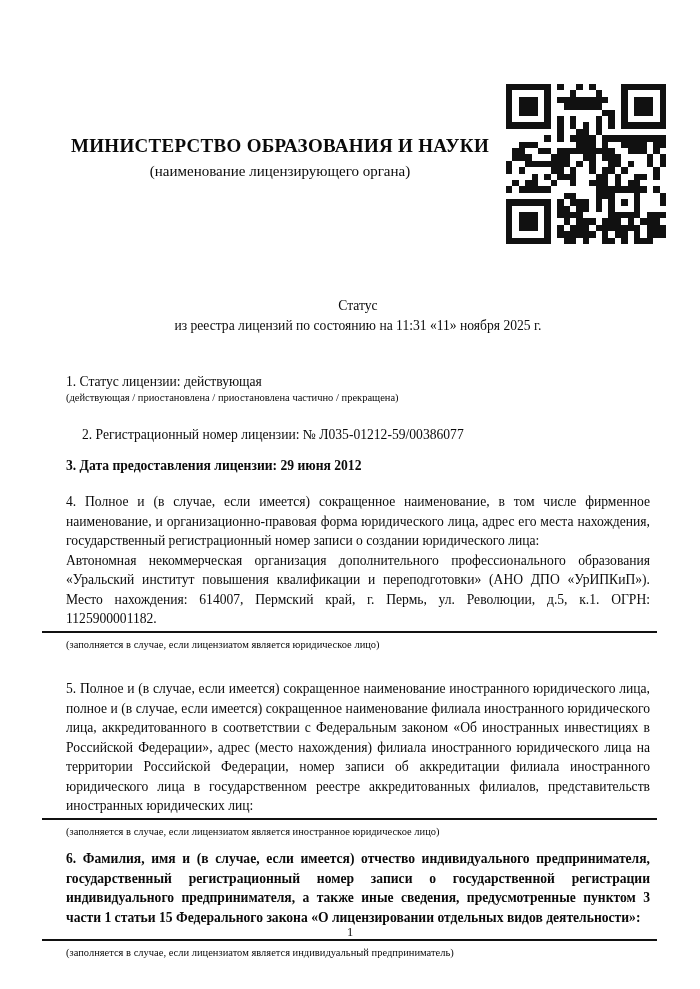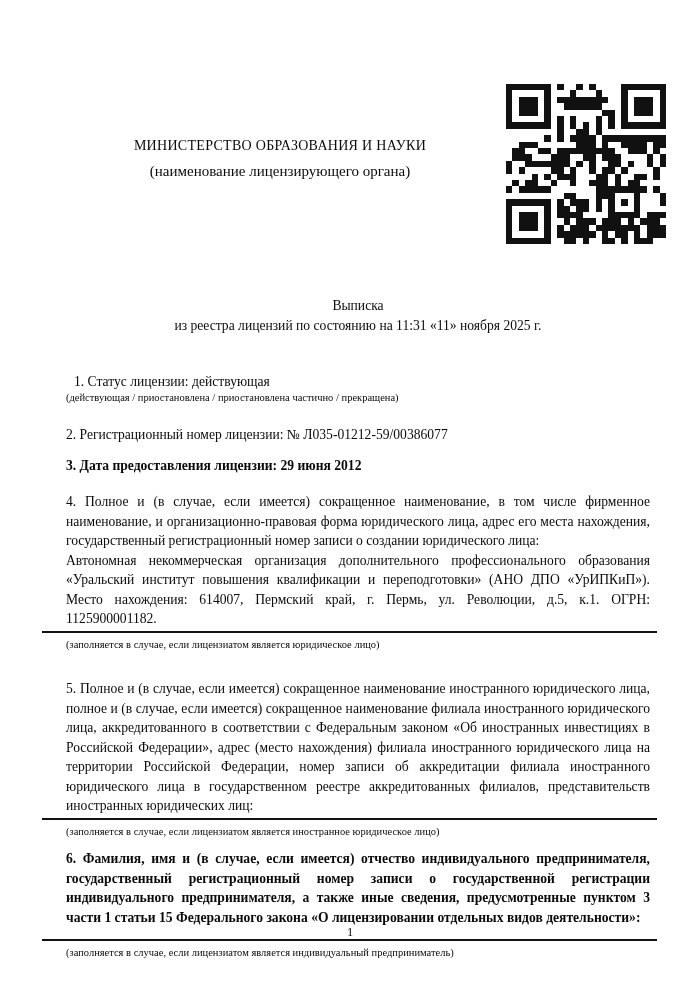--- a/index.html
+++ b/index.html
@@ -14,22 +14,22 @@
   .page { position: absolute; inset: 0; }
 
   
   .header-block {
     position: absolute;
     top: 132px; left: 0;
     width: 560px;
     text-align: center;
   }
   .ministry {
-    font-weight: normal;
-    font-size: 14px;
+    font-weight: bold;
+    font-size: 19px;
     line-height: 27px;
     letter-spacing: 0.3px;
   }
   .header-caption {
     font-size: 15px;
     line-height: 13px;
     margin-top: 6px;
   }
 
   
@@ -54,22 +54,22 @@
     font-size: 10.5px;
     line-height: 13.5px;
     text-align: left;
   }
   .rule {
     border: 0;
     border-top: 2px solid #111;
     margin: 2px -7px 0 -24px;
     height: 0;
   }
-  .mt37 { margin-top: 37px; margin-left: 8px; }
-  .mt21 { margin-top: 21px; }
+  .mt37 { margin-top: 37px; }
+  .mt21 { margin-top: 21px; margin-left: 16px; }
   .mt17 { margin-top: 33px; }
   .mt12 { margin-top: 28px; }
   .mt11 { margin-top: 11px; font-weight: bold; }
   .mt9  { margin-top: 17px; }
   .mt3  { margin-top: 5px; }
   .rule-gap { margin-top: 12px; }
   .capm { margin-top: -1px; }
 
   .pagenum {
     position: absolute;
@@ -428,21 +428,21 @@
         <rect x="18" y="24" width="1" height="1"></rect>
         <rect x="20" y="24" width="1" height="1"></rect>
         <rect x="21" y="24" width="1" height="1"></rect>
         <rect x="22" y="24" width="1" height="1"></rect>
       </g>
     </svg>
 
   <div class="main">
 
     <div class="title">
-      <div>Выписка</div>
+      <div>Статус</div>
       <div>из реестра лицензий по состоянию на 11:31 «11» ноября 2025 г.</div>
     </div>
 
     <div class="mt37">1. Статус лицензии: действующая</div>
     <div class="caption capm">(действующая / приостановлена / приостановлена частично / прекращена)</div>
 
     <div class="mt21">2. Регистрационный номер лицензии: № Л035-01212-59/00386077</div>
 
     <div class="mt11">3. Дата предоставления лицензии: 29 июня 2012</div>
 

